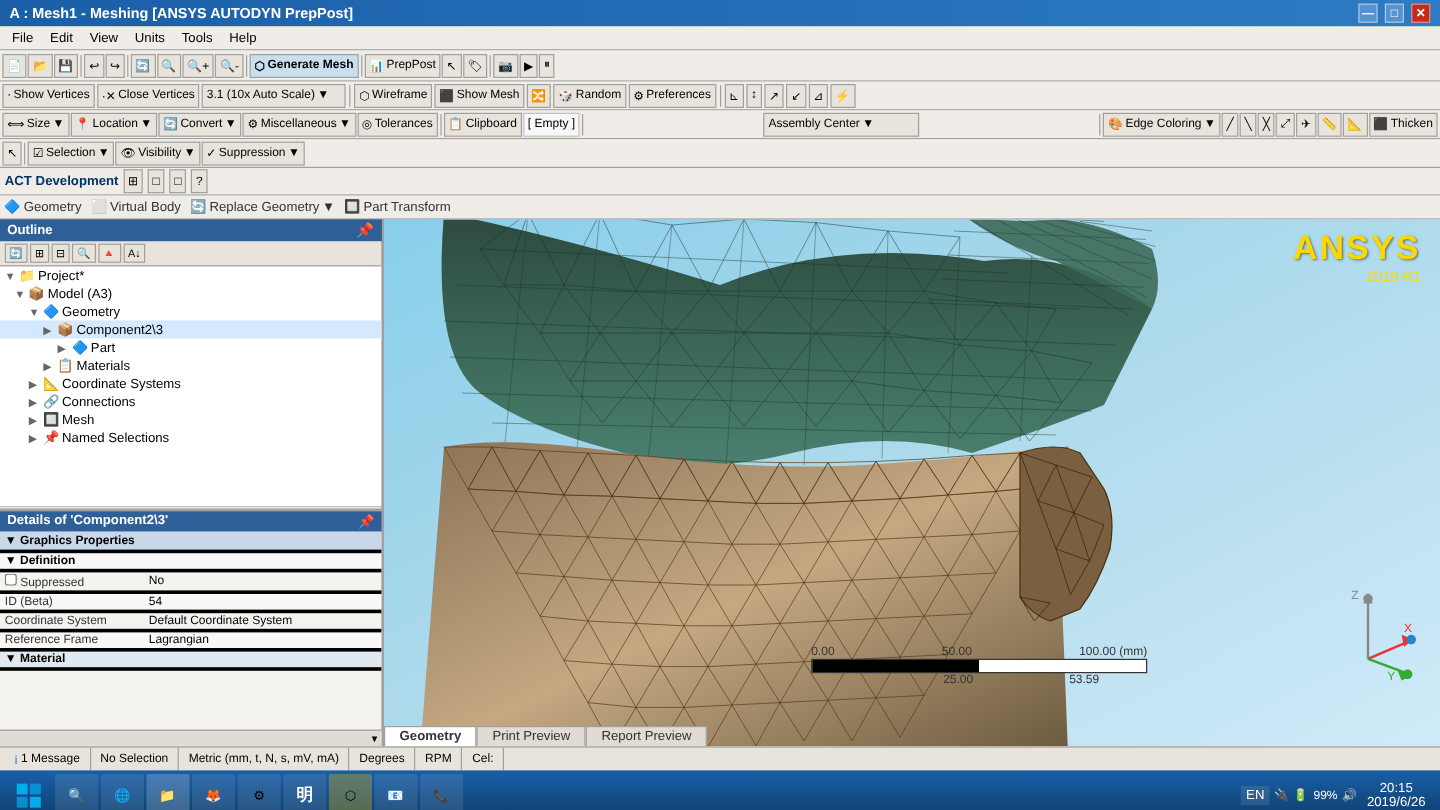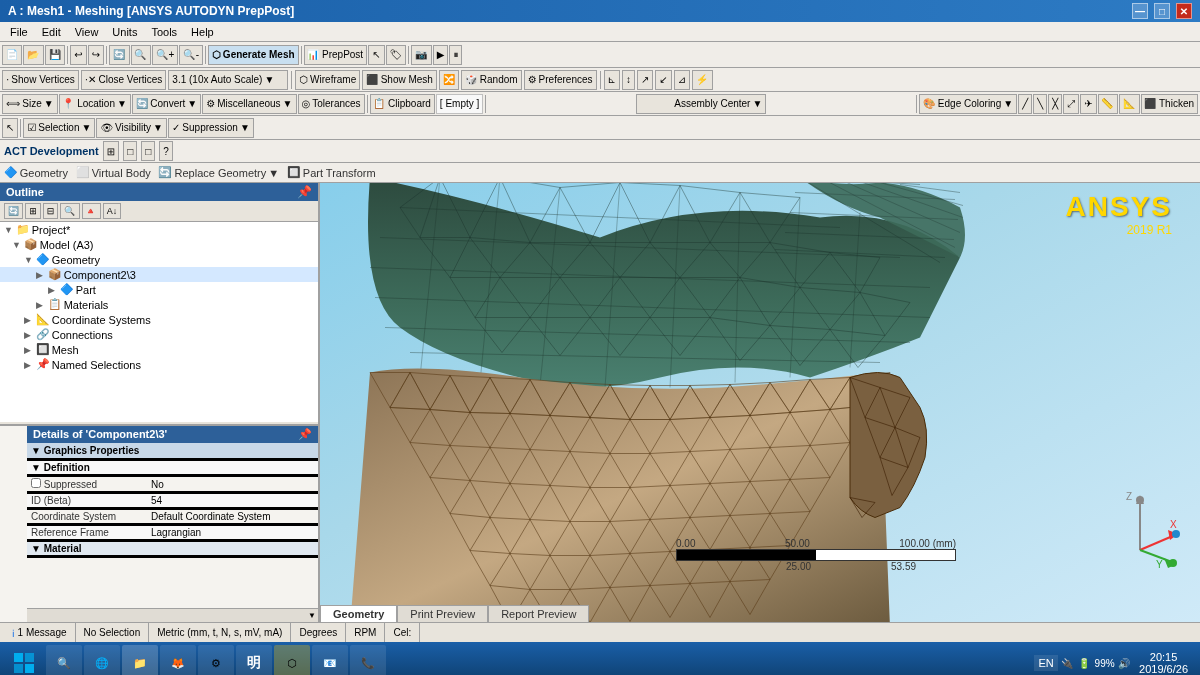--- a/index.html
+++ b/index.html
@@ -205,21 +205,21 @@
       width: 100%;
       height: 100%;
       position: absolute;
       top: 0; left: 0;
     }
 
     
     .ansys-logo {
       position: absolute;
       top: 8px;
-      right: 28px;
+      right: 16px;
       text-align: right;
     }
     .ansys-logo .logo-text {
       font-size: 28px;
       font-weight: bold;
       color: #ffd700;
       letter-spacing: 2px;
       text-shadow: 1px 1px 2px rgba(0,0,0,0.5);
     }
     .ansys-logo .version-text {
@@ -472,21 +472,21 @@
   <div class="tb-btn">
     <span>📋</span>
     <span> Clipboard</span>
   </div>
   <div class="tb-btn" style="background:#f8f8f8; border:1px solid #c0c0c0;">
     <span>[ Empty ]</span>
   </div>
   <div class="tb-sep"></div>
 
   <div style="flex:1; display:flex; align-items:center; justify-content:center;">
-    <div class="tb-btn" style="min-width:130px; justify-content:flex-end;">
+    <div class="tb-btn" style="min-width:130px; justify-content:flex-start;">
       <span>Assembly Center</span>
       <span>▼</span>
     </div>
   </div>
   <div class="tb-sep"></div>
   <div class="tb-btn">
     <span>🎨</span>
     <span> Edge Coloring</span>▼
   </div>
   <div class="tb-btn">╱</div>
@@ -622,21 +622,21 @@
         <div class="tree-item tree-indent-2">
           <span class="expand-icon">▶</span>
           <span>📌</span>
           <span>Named Selections</span>
         </div>
       </div>
     </div>
 
     <div style="flex:1; background:#e8e4dc;"></div>
 
-    <div class="details-panel" style="flex-shrink:0;padding-left:27px;">
+    <div class="details-panel" style="flex-shrink:0;">
       <div class="details-header">
         <span>Details of 'Component2\3'</span>
         <span style="cursor:pointer;">📌</span>
       </div>
       <div style="overflow-y:auto; height:165px;">
         <table class="details-table">
           <tbody>
 
             <tr class="section-header">
               <td colspan="2">

